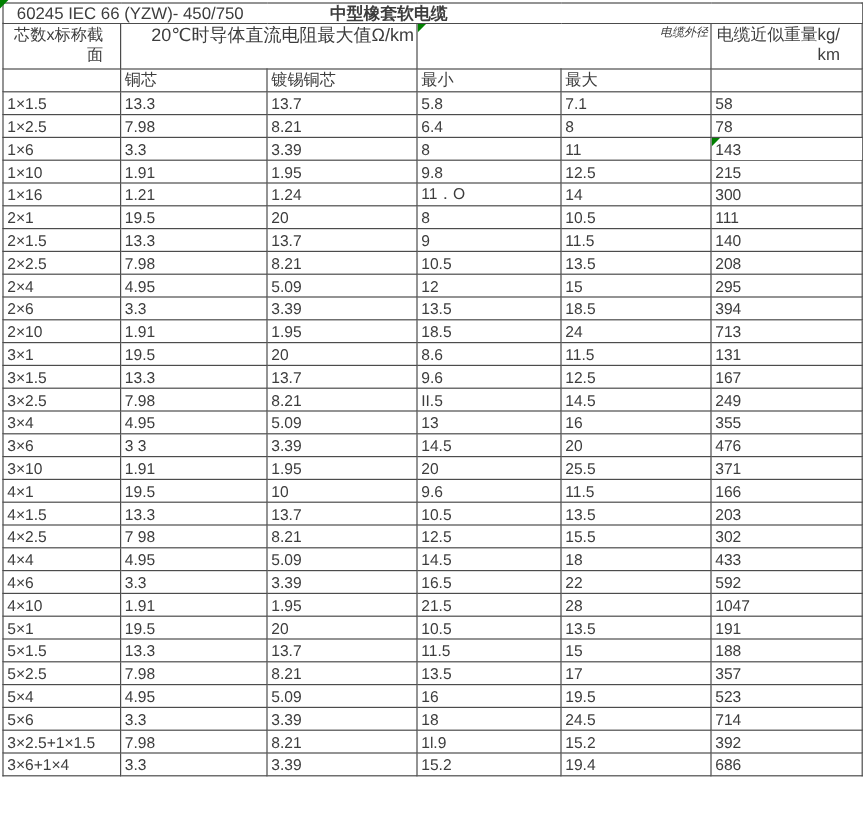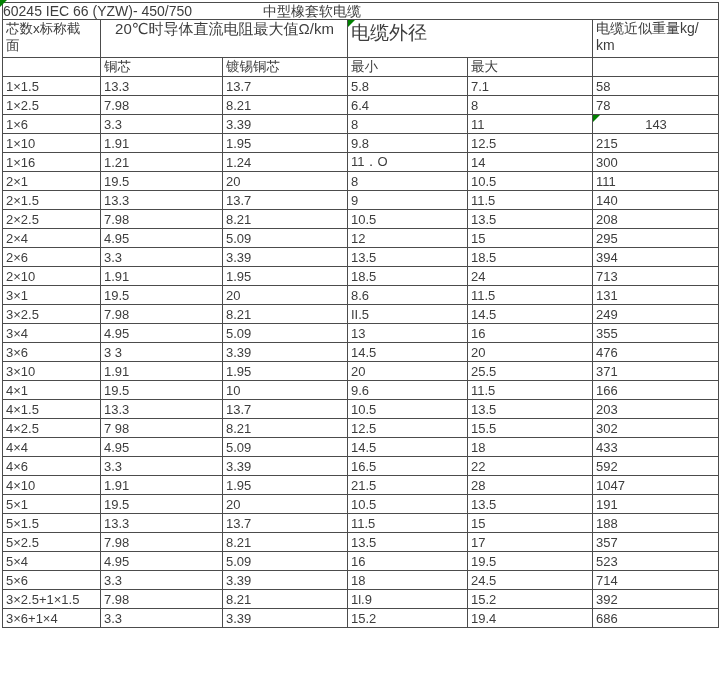--- a/index.html
+++ b/index.html
@@ -15,38 +15,38 @@
     border:1px solid #4c4c4c;
     padding:0 2px 0 3px;
     font-size:13px;
     height:18px;
     vertical-align:middle;
     overflow:hidden;
     white-space:nowrap;
     background:#ffffff;
   }
   
-  td.title-cell{height:14px;position:relative;font-size:14px;padding-left:0;}
-  .title-cn{position:absolute;left:260px;top:0;}
+  td.title-cell{height:14px;position:relative;font-size:14px;padding-left:11px;}
+  .title-cn{position:absolute;left:272px;top:0;font-weight:bold;}
   
-  tr.h1 td{height:37px;vertical-align:top;white-space:normal;}
+  tr.h1 td{height:37px;vertical-align:top;white-space:normal;text-align:right;}
   td.h-core div{width:80px;line-height:17px;font-size:13.5px;}
   td.h-res{text-align:center;vertical-align:middle;font-size:15px;}
-  td.h-dia{position:relative;font-size:19px;}
+  td.h-dia{position:relative;font-size:10px;font-style:italic;}
   td.h-wt div{width:104px;line-height:17px;font-size:14px;word-break:break-all;}
   
   tr.h2 td{height:17px;font-size:13.5px;margin-left:44px;}
   
   .tri{
     position:absolute;top:0;left:0;width:0;height:0;
     border-top:7px solid #018001;border-right:7px solid transparent;
     display:block;
   }
   .page-tri{position:absolute;top:0;left:0;z-index:5;}
-  td.rel{position:relative;text-align:center;}
+  td.rel{position:relative;}
 </style>
 </head>
 <body>
 
 <div class="tri page-tri"></div>
 
 <table>
   <colgroup>
     <col style="width:98px">
       <col style="width:122px">
@@ -181,20 +181,28 @@
       </tr>
       <tr>
         <td>3×1</td>
         <td>19.5</td>
         <td>20</td>
         <td>8.6</td>
         <td>11.5</td>
         <td>131</td>
       </tr>
       <tr>
+        <td>3×1.5</td>
+        <td>13.3</td>
+        <td>13.7</td>
+        <td>9.6</td>
+        <td>12.5</td>
+        <td>167</td>
+      </tr>
+      <tr>
         <td>3×2.5</td>
         <td>7.98</td>
         <td>8.21</td>
         <td>II.5</td>
         <td>14.5</td>
         <td>249</td>
       </tr>
       <tr>
         <td>3×4</td>
         <td>4.95</td>

